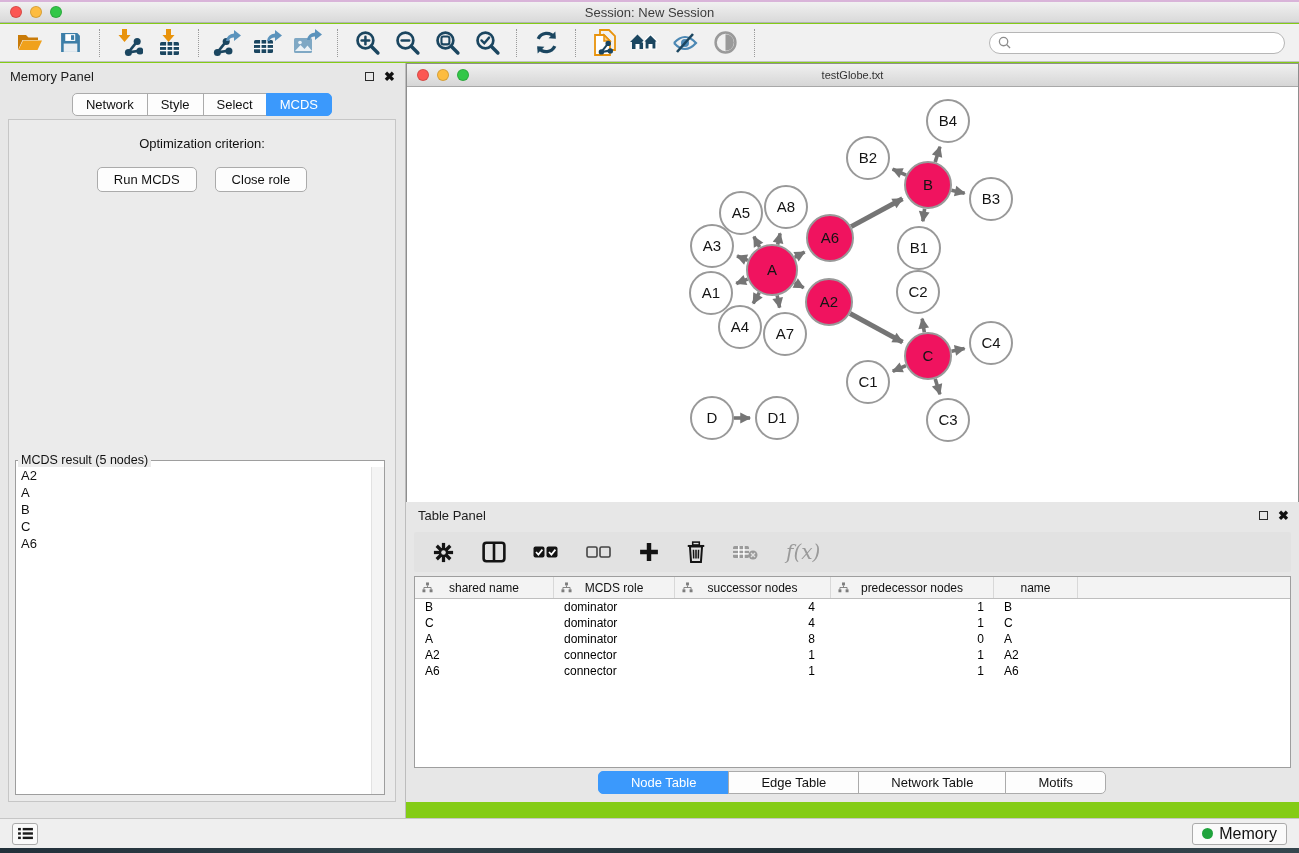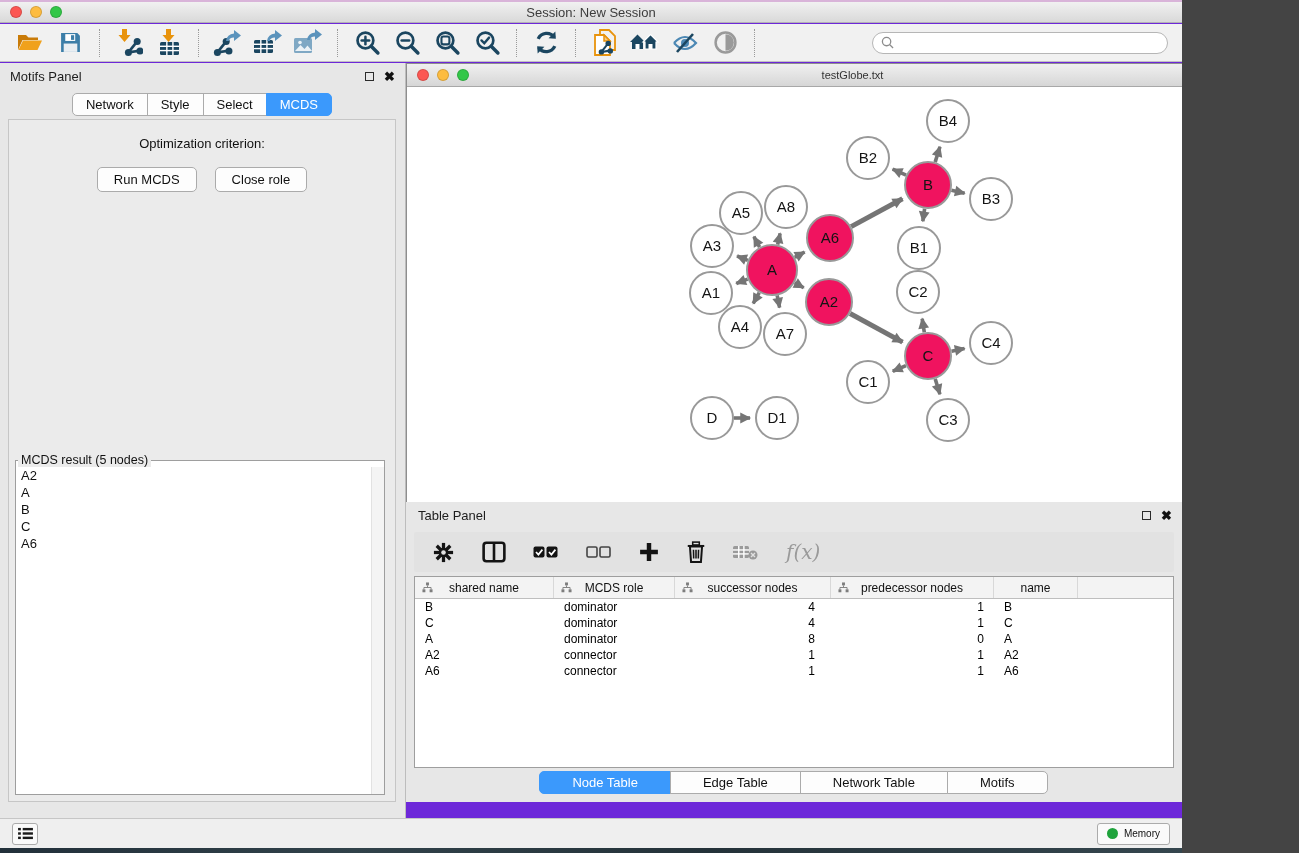--- a/index.html
+++ b/index.html
@@ -1,17 +1,17 @@
 <!DOCTYPE html>
 <html><head>
 <meta charset="utf-8">
 <style>
   * { box-sizing: border-box; margin: 0; padding: 0; }
   body { background:#444; font-family:"Liberation Sans", sans-serif; }
-  .screen { position:relative; width:1182px; height:853px; background:#6d28d9; overflow:hidden; font-family:"Liberation Sans", sans-serif; }
+  .screen { position:relative; width:1299px; height:853px; background:#84cc16; overflow:hidden; font-family:"Liberation Sans", sans-serif; }
 
   
   .desktop-strip { position:absolute; left:0; top:0; width:100%; height:2px; background:#D9B4D9; }
   .titlebar { position:absolute; left:0; top:2px; width:100%; height:21px;
     background:linear-gradient(#F1F1F1,#D9D9D9); border-bottom:1px solid #B3B3B3;
     display:flex; align-items:center; }
   .titlebar .title { position:absolute; left:0; right:0; text-align:center; font-size:13px; color:#3c3c3c; }
   .lights { display:flex; gap:8px; margin-left:10px; z-index:2; }
   .light { width:12px; height:12px; border-radius:50%; border:1px solid rgba(0,0,0,.15); }
   .light.red{background:#FC5753} .light.yellow{background:#FDBC40} .light.green{background:#33C748}
@@ -82,21 +82,21 @@
   .dt-cell.num { text-align:right; padding-right:16px; padding-left:0; }
   .dt-cell.num2 { text-align:right; padding-right:10px; padding-left:0; }
   .tp-tabs { position:absolute; left:0; right:0; top:269px; display:flex; justify-content:center; }
   .tp-tabs .tab { padding:3px 32px; }
 
   
   .status-bar { position:absolute; left:0; top:818px; width:100%; height:30px; background:#EFEFEF; border-top:1px solid #C6C6C6;
     display:flex; align-items:center; padding:0 12px; }
   .list-btn { width:26px; height:22px; background:#FAFAFA; border:1px solid #ABABAB; border-radius:3px; display:flex; align-items:center; justify-content:center; cursor:pointer; }
   .mem-btn { margin-left:auto; height:22px; background:#FAFAFA; border:1px solid #ABABAB; border-radius:3px;
-    display:flex; align-items:center; gap:6px; font-size:10px; color:#111; padding:0 9px; cursor:pointer; }
+    display:flex; align-items:center; gap:6px; font-size:16px; color:#111; padding:0 9px; cursor:pointer; }
   .mem-dot { width:11px; height:11px; border-radius:50%; background:#1FA33C; }
   .bottom-strip { position:absolute; left:0; top:848px; width:100%; height:5px;
     background:linear-gradient(90deg,#22303a,#31424a 30%,#243239 60%,#35464e); }
 </style>
 </head>
 <body>
 
 <div class="screen">
 
   <div class="desktop-strip"></div>
@@ -308,21 +308,21 @@
       <svg width="13" height="13" viewBox="0 0 14 14">
           <circle cx="6" cy="6" r="4.5" fill="none" stroke="#8C8C8C" stroke-width="1.4"></circle>
           <line x1="9.5" y1="9.5" x2="13" y2="13" stroke="#8C8C8C" stroke-width="1.4"></line>
         </svg>
       <input type="text" value="" style="">
     </div>
   </div>
 
   <div class="control-panel">
     <div class="panel-head">
-      <span class="ph-title">Motifs Panel</span>
+      <span class="ph-title">Memory Panel</span>
       <span class="ph-icons">
         <span class="float-ic"></span>
         <span class="close-ic">✖</span>
       </span>
     </div>
     <div class="tabs-row">
         <div class="tab">Network</div>
         <div class="tab">Style</div>
         <div class="tab">Select</div>
         <div class="tab active">MCDS</div>

